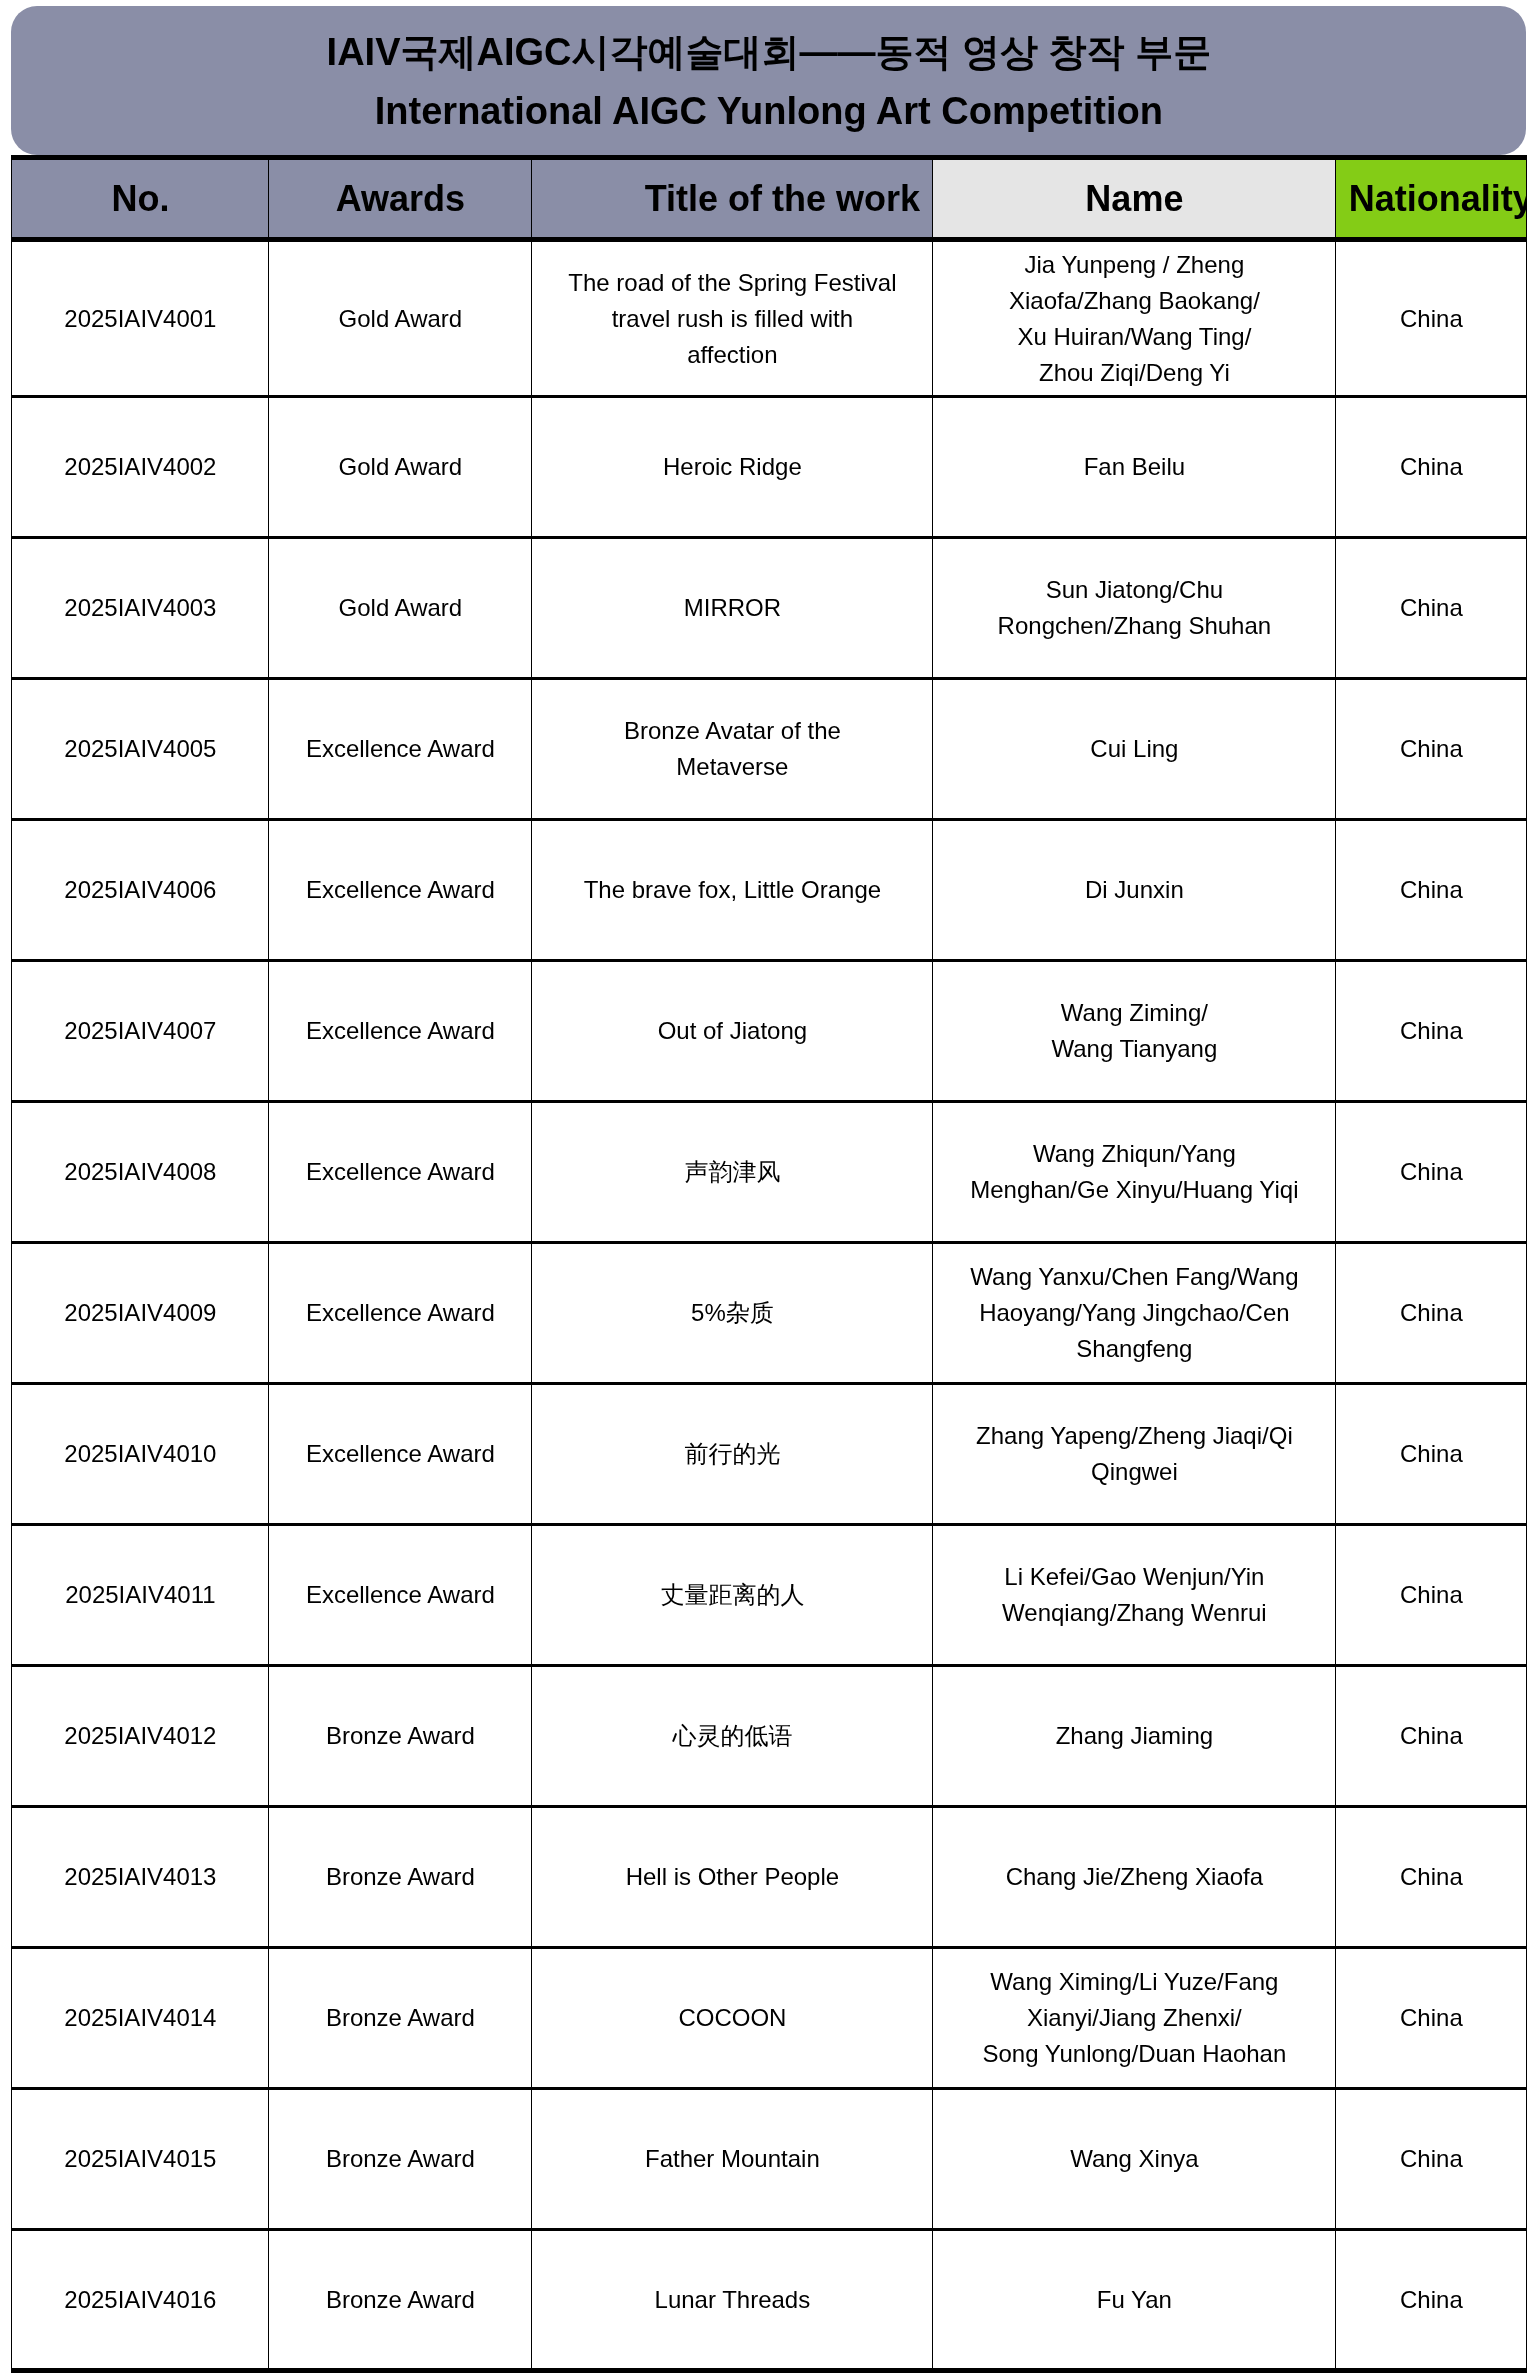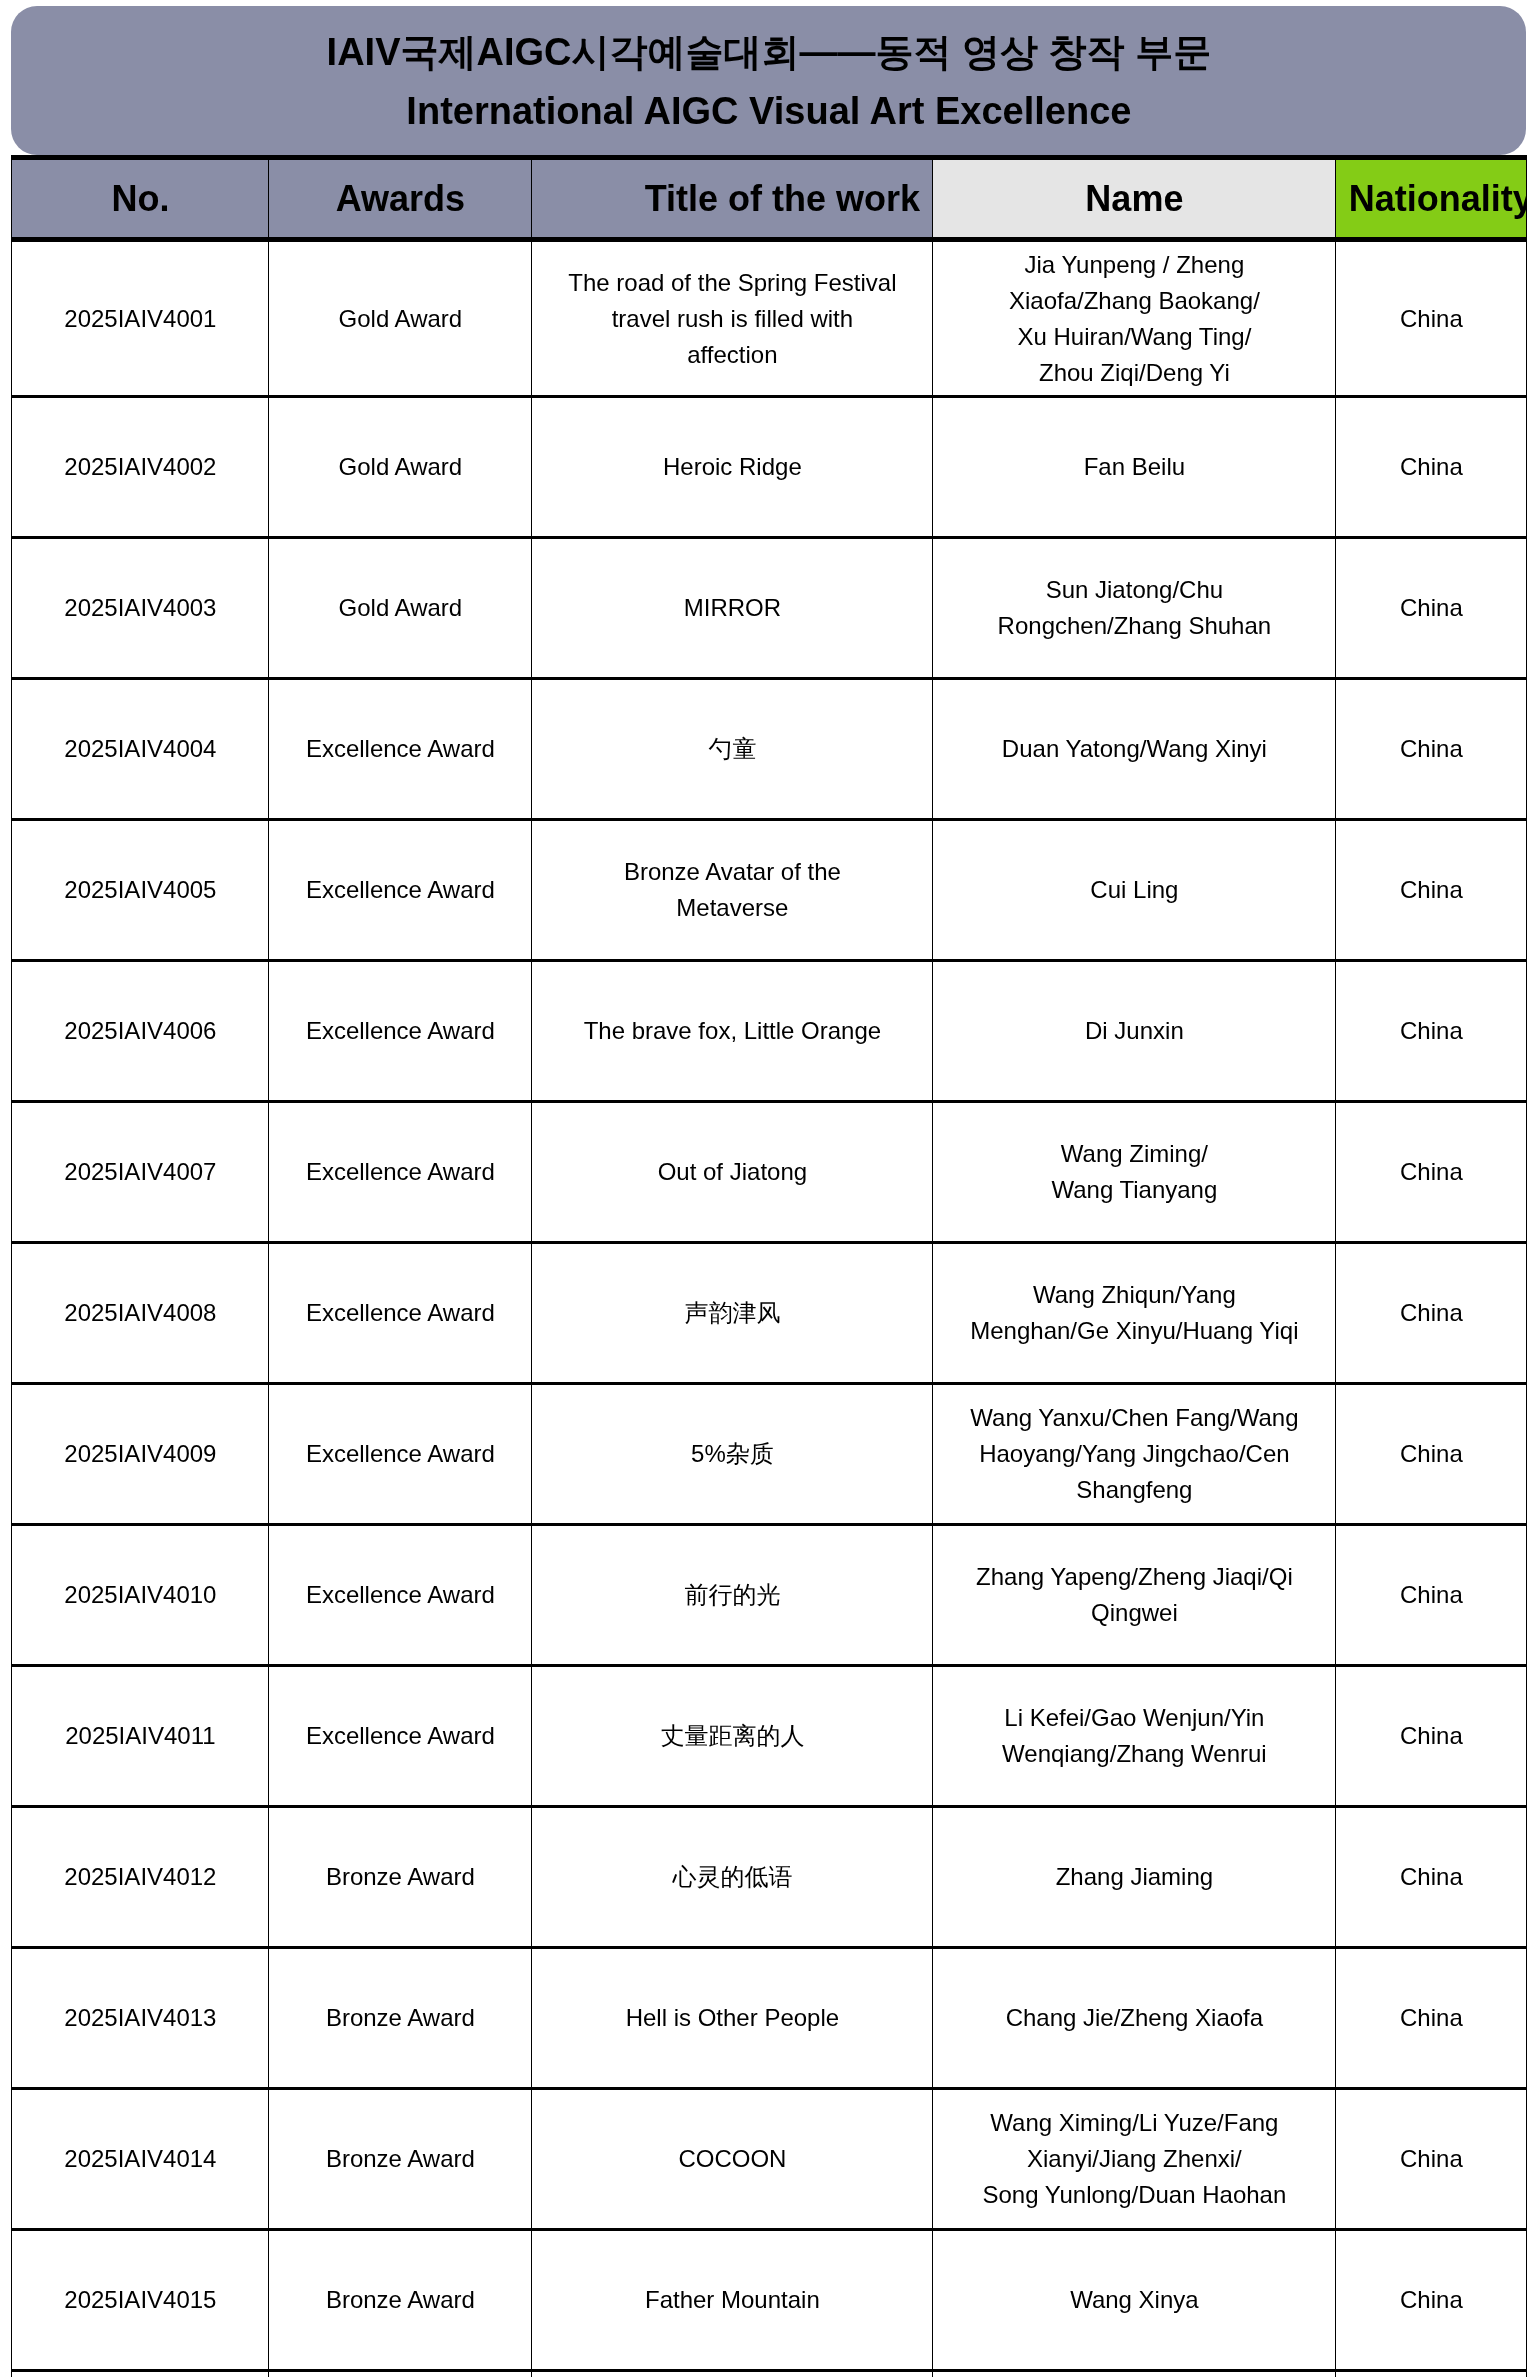--- a/index.html
+++ b/index.html
@@ -75,21 +75,21 @@
     border-bottom-width: 5.7px;
   }
 </style>
 </head>
 <body>
 
 <div class="sheet">
 
   <div class="title-block" style="background: rgb(138, 142, 167);">
     <div class="title-line">IAIV국제AIGC시각예술대회——동적 영상 창작 부문</div>
-    <div class="title-line">International AIGC Visual Art Excellence</div>
+    <div class="title-line">International AIGC Yunlong Art Competition</div>
   </div>
 
   <table class="awards">
     <colgroup>
       <col class="c-no">
       <col class="c-award">
       <col class="c-title">
       <col class="c-name">
       <col class="c-nation">
     </colgroup>
@@ -124,27 +124,20 @@
         </tr>
         <tr>
           <td>2025IAIV4003</td>
           <td>Gold Award</td>
           <td>MIRROR</td>
           <td>Sun Jiatong/Chu
 Rongchen/Zhang Shuhan</td>
           <td>China</td>
         </tr>
         <tr>
-          <td>2025IAIV4004</td>
-          <td>Excellence Award</td>
-          <td>勺童</td>
-          <td>Duan Yatong/Wang Xinyi</td>
-          <td>China</td>
-        </tr>
-        <tr>
           <td>2025IAIV4005</td>
           <td>Excellence Award</td>
           <td>Bronze Avatar of the
 Metaverse</td>
           <td>Cui Ling</td>
           <td>China</td>
         </tr>
         <tr>
           <td>2025IAIV4006</td>
           <td>Excellence Award</td>

